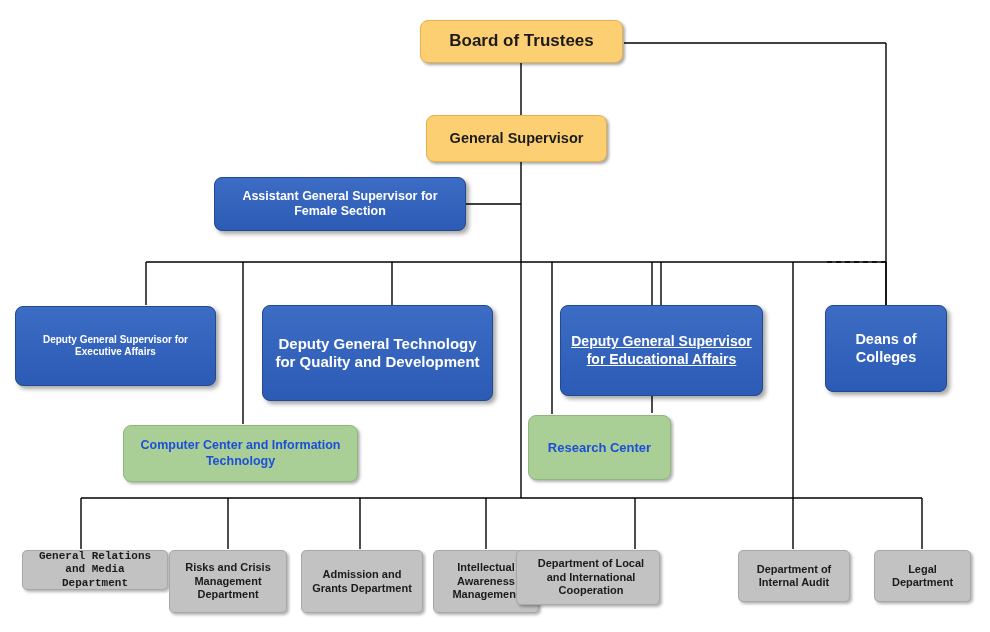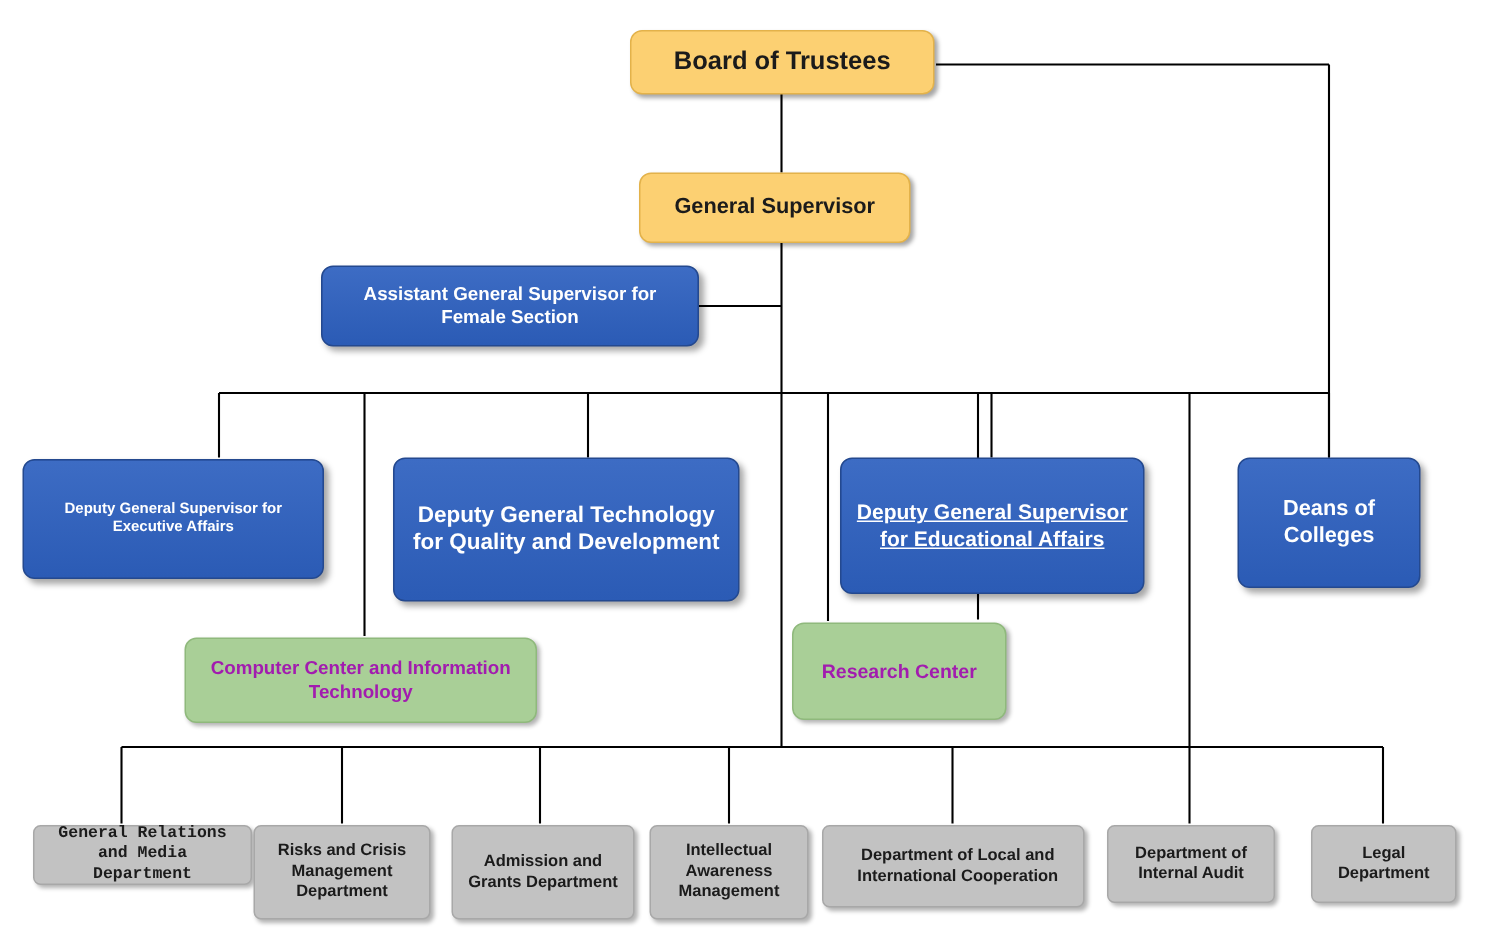--- a/index.html
+++ b/index.html
@@ -40,21 +40,21 @@
   .node-blue {
     background: #2b5bb5;
     background-image: linear-gradient(#3d6cc4, #2b5bb5);
     border: 1px solid #24498f;
     color: #ffffff;
     box-shadow: 3px 3px 4px rgba(0,0,0,0.35);
   }
   .node-green {
     background: #a9cf97;
     border: 1px solid #8fb97c;
-    color: #a21caf;
+    color: #1d4ed8;
     box-shadow: 2px 2px 3px rgba(0,0,0,0.3);
   }
   .node-grey {
     background: #c2c2c2;
     border: 1px solid #a8a8a8;
     color: #1b1b1b;
     border-radius: 5px;
     box-shadow: 2px 2px 3px rgba(0,0,0,0.3);
     font-size: 11px;
   }
@@ -153,21 +153,21 @@
   </div>
   <div class="node node-grey" style="left:169px; top:550px; width:118px; height:63px;">
     <span>Risks and Crisis Management Department</span>
   </div>
   <div class="node node-grey" style="left:301px; top:550px; width:122px; height:63px;">
     <span>Admission and Grants Department</span>
   </div>
   <div class="node node-grey" style="left:433px; top:550px; width:106px; height:63px;">
     <span>Intellectual Awareness Management</span>
   </div>
-  <div class="node node-grey" style="left:548px; top:550px; width:175px; height:55px;padding-left:12px;">
+  <div class="node node-grey" style="left:516px; top:550px; width:144px; height:55px;padding-left:12px;">
     <span>Department of Local and International Cooperation</span>
   </div>
   <div class="node node-grey" style="left:738px; top:550px; width:112px; height:52px;">
     <span>Department of Internal Audit</span>
   </div>
   <div class="node node-grey" style="left:874px; top:550px; width:97px; height:52px;">
     <span>Legal Department</span>
   </div>
 
 </div>

